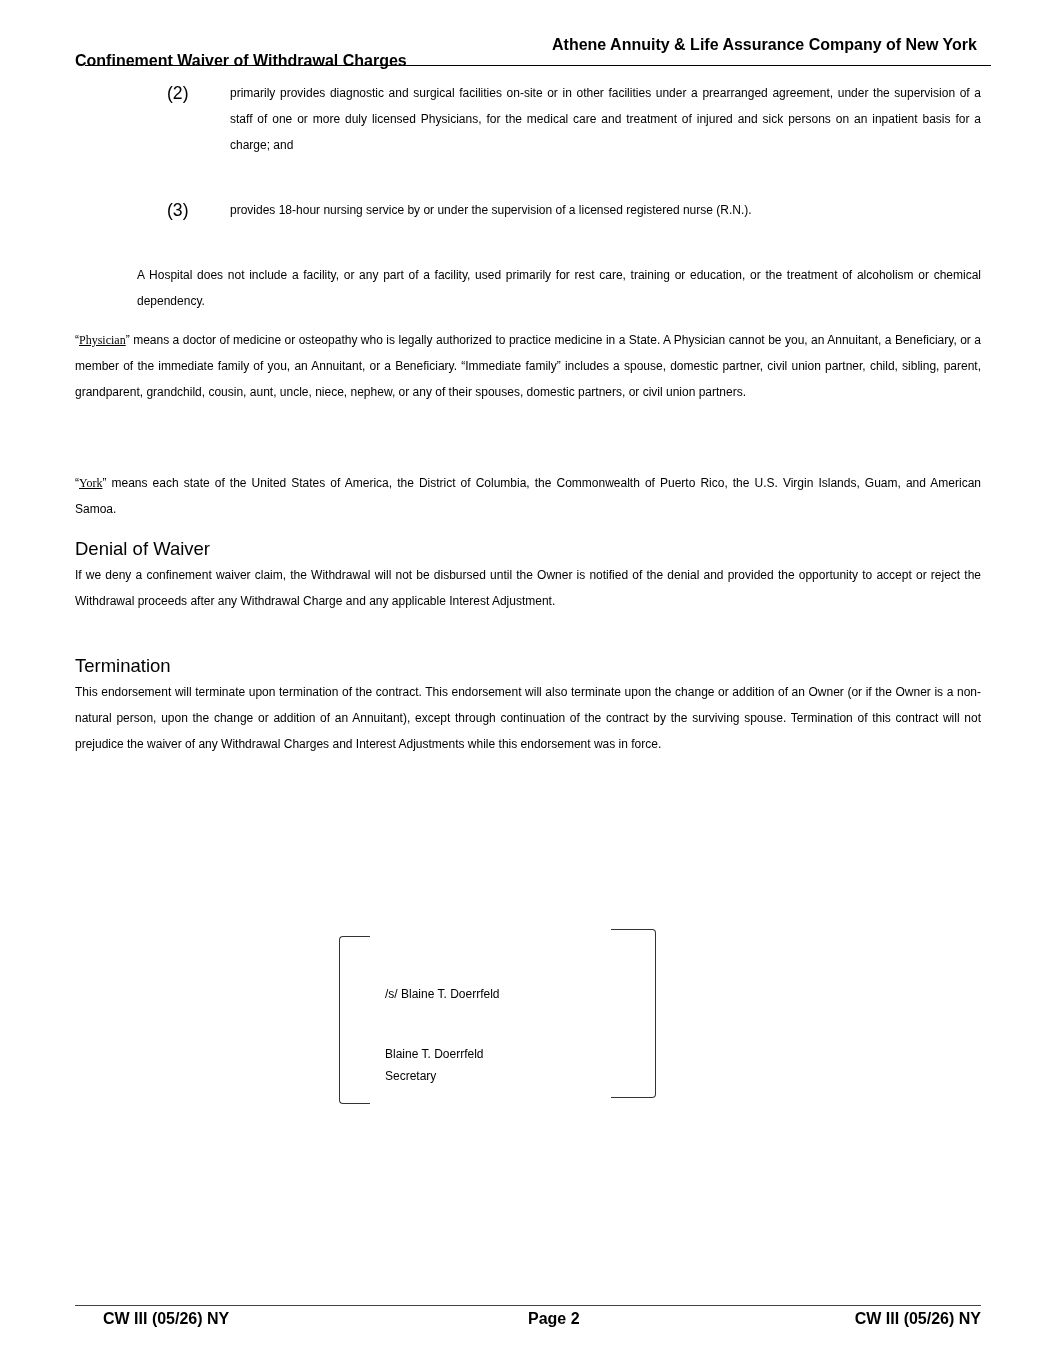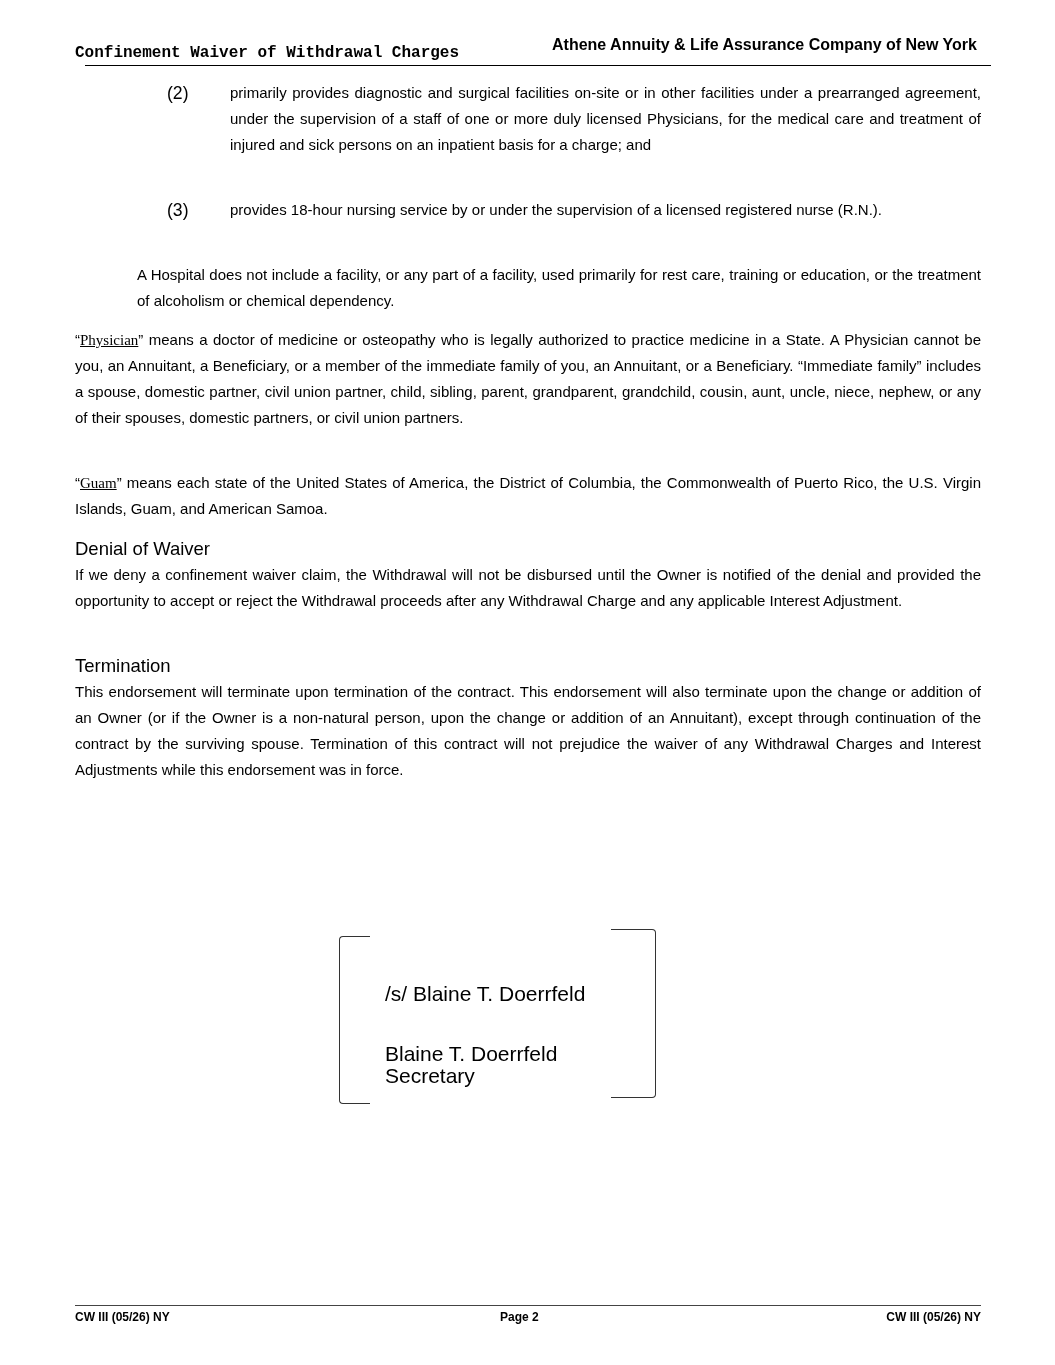--- a/index.html
+++ b/index.html
@@ -4,54 +4,54 @@
 <style>
   html, body { margin: 0; padding: 0; background: #ffffff; }
   body {
     width: 1055px; height: 1365px; position: relative; overflow: hidden;
     font-family: "Liberation Sans", sans-serif; color: #000;
   }
   .header {
     position: absolute; left: 75px; top: 36px; width: 905px;
     font-size: 16px; font-weight: bold;
   }
-  .header .left { position: absolute; left: 0; top: 8px; font-family: Liberation Mono, monospace; }
+  .header .left { position: absolute; left: 0; top: 16px; }
   .header .right { position: absolute; right: 3px; top: 0; }
   .header-rule {
     position: absolute; left: 85px; top: 65px; width: 906px; height: 0;
     border-top: 1.5px solid #000;
   }
   .p {
-    position: absolute; font-size: 15px; line-height: 26px;
+    position: absolute; font-size: 12px; line-height: 26px;
     text-align: justify;
   }
   .item-num { position: absolute; left: 167px; font-size: 17.6px; line-height: 26px; }
   .item-text { left: 230px; width: 751px; }
   .indent { left: 137px; width: 844px; }
   .full { left: 75px; width: 906px; }
   .heading {
     position: absolute; left: 75px; font-size: 18.5px; font-weight: normal;
   }
   u { text-decoration: underline; font-family: Liberation Serif, serif; }
   .sig {
-    position: absolute; left: 385px; font-size: 21px; line-height: 22px;
+    position: absolute; left: 385px; font-size: 12px; line-height: 22px;
   }
   .bracket-left {
     position: absolute; left: 339px; top: 936px; width: 30px; height: 166px;
     border: 1.5px solid #333; border-right: none; border-radius: 4px 0 0 4px;
   }
   .bracket-right {
     position: absolute; left: 611px; top: 929px; width: 44px; height: 167px;
     border: 1.5px solid #333; border-left: none; border-radius: 0 4px 4px 0;
   }
   .footer-rule {
     position: absolute; left: 75px; top: 1305px; width: 906px; height: 0;
     border-top: 1.5px solid #444;
   }
-  .footer { position: absolute; top: 1310px; font-size: 12px; font-weight: bold; }
+  .footer { position: absolute; top: 1310px; font-size: 16px; font-weight: bold; margin-left: 28px; }
   .footer.left { left: 75px; }
   .footer.center { left: 500px; }
   .footer.right { right: 74px; }
 </style>
 </head>
 <body>
 
 <div class="header">
   <span class="left">Confinement Waiver of Withdrawal Charges</span>
   <span class="right">Athene Annuity &amp; Life Assurance Company of New York</span>
@@ -61,21 +61,21 @@
 <span class="item-num" style="top:80px;">(2)</span>
 <div class="p item-text" style="top:80px;">primarily provides diagnostic and surgical facilities on-site or in other facilities under a prearranged agreement, under the supervision of a staff of one or more duly licensed Physicians, for the medical care and treatment of injured and sick persons on an inpatient basis for a charge; and</div>
 
 <span class="item-num" style="top:197px;">(3)</span>
 <div class="p item-text" style="top:197px;">provides 18-hour nursing service by or under the supervision of a licensed registered nurse (R.N.).</div>
 
 <div class="p indent" style="top:262px;">A Hospital does not include a facility, or any part of a facility, used primarily for rest care, training or education, or the treatment of alcoholism or chemical dependency.</div>
 
 <div class="p full" style="top:327px;"><span>“</span><u>Physician</u><span>” means a doctor of medicine or osteopathy who is legally authorized to practice medicine in a State. A Physician cannot be you, an Annuitant, a Beneficiary, or a member of the immediate family of you, an Annuitant, or a Beneficiary. “Immediate family” includes a spouse, domestic partner, civil union partner, child, sibling, parent, grandparent, grandchild, cousin, aunt, uncle, niece, nephew, or any of their spouses, domestic partners, or civil union partners.</span></div>
 
-<div class="p full" style="top:470px;"><span>“</span><u>Guam</u><span>” means each state of the United States of America, the District of Columbia, the Commonwealth of Puerto Rico, the U.S. Virgin Islands, Guam, and American Samoa.</span></div>
+<div class="p full" style="top:470px;"><span>“</span><u>York</u><span>” means each state of the United States of America, the District of Columbia, the Commonwealth of Puerto Rico, the U.S. Virgin Islands, Guam, and American Samoa.</span></div>
 
 <div class="heading" style="top:538px;">Denial of Waiver</div>
 <div class="p full" style="top:562px;">If we deny a confinement waiver claim, the Withdrawal will not be disbursed until the Owner is notified of the denial and provided the opportunity to accept or reject the Withdrawal proceeds after any Withdrawal Charge and any applicable Interest Adjustment.</div>
 
 <div class="heading" style="top:655px;">Termination</div>
 <div class="p full" style="top:679px;">This endorsement will terminate upon termination of the contract. This endorsement will also terminate upon the change or addition of an Owner (or if the Owner is a non-natural person, upon the change or addition of an Annuitant), except through continuation of the contract by the surviving spouse. Termination of this contract will not prejudice the waiver of any Withdrawal Charges and Interest Adjustments while this endorsement was in force.</div>
 
 <div class="bracket-left"></div>
 <div class="bracket-right"></div>
 <div class="sig" style="top:983px;">/s/ Blaine T. Doerrfeld</div>

